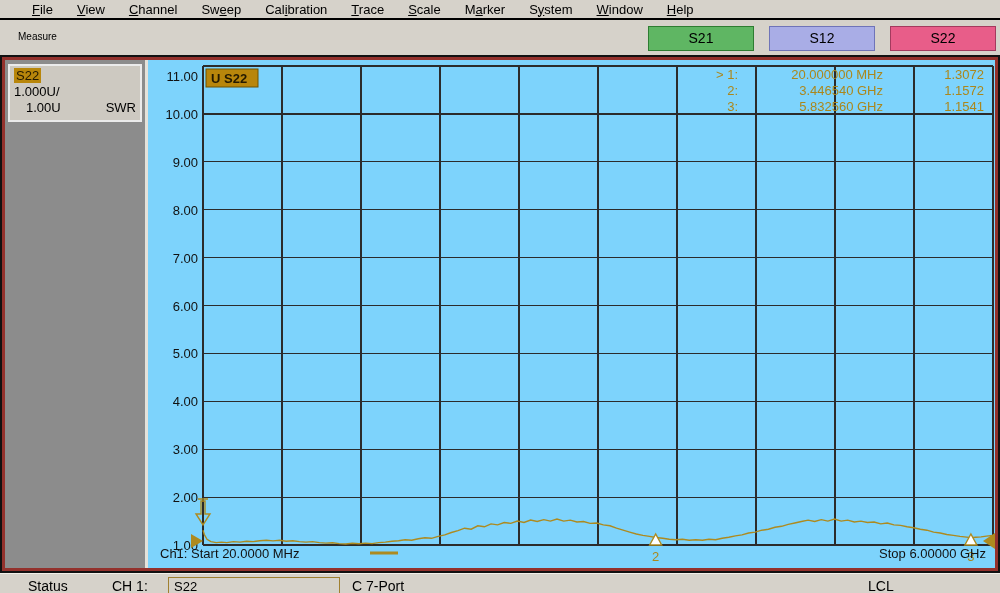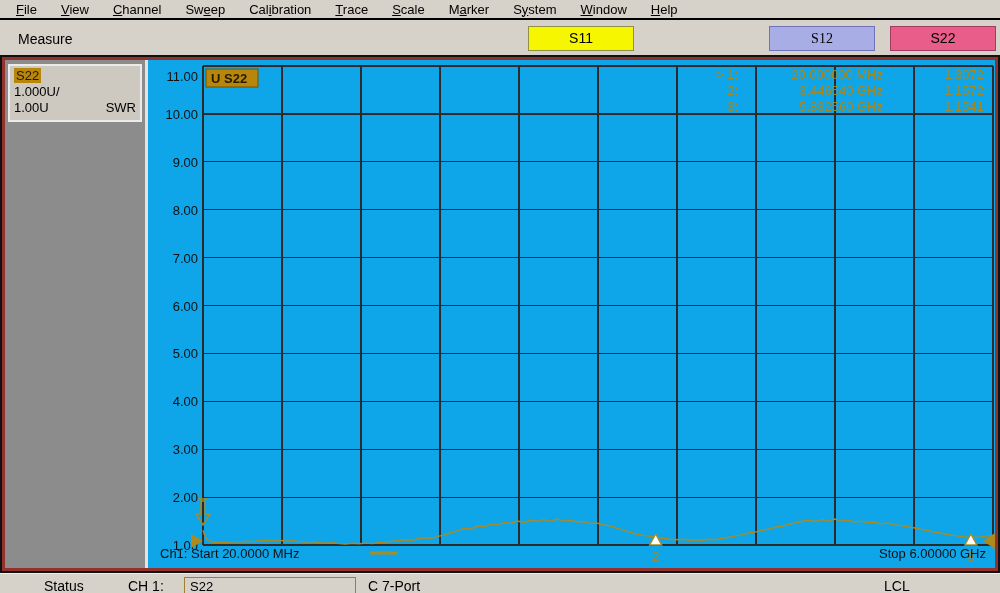--- a/index.html
+++ b/index.html
@@ -4,27 +4,27 @@
 <style>
   html,body{margin:0;padding:0;}
   body{
     width:1000px;height:593px;overflow:hidden;position:relative;
     background:#d6d2ca;font-family:"Liberation Sans",sans-serif;color:#000;
   }
   
   .menubar{
     position:absolute;top:0;left:0;right:0;height:20px;background:#d6d2ca;
     border-bottom:2px solid #000;display:flex;align-items:center;
-    padding-left:4px;font-size:13px;box-sizing:border-box;
+    padding-left:20px;font-size:13px;box-sizing:border-box;
   }
   .menu-item{padding:1px 12px;white-space:nowrap;cursor:default;}
   .menu-item .u{text-decoration:underline;}
   
   .toolbar{position:absolute;top:22px;left:0;right:0;height:33px;background:#d6d2ca;}
-  .measure-label{position:absolute;left:18px;top:9px;font-size:14px;}
+  .measure-label{position:absolute;left:18px;top:9px;font-size:10px;}
   .sparam{
     position:absolute;top:4px;width:106px;height:25px;border:1px solid #555;
     font-size:14px;text-align:center;line-height:23px;box-sizing:border-box;cursor:default;
   }
   #btn-s11{left:528px}#btn-s21{left:648px}#btn-s12{left:769px}#btn-s22{left:890px}
   
   .main{
     position:absolute;top:55px;left:0;width:1000px;height:518px;
     background:#111;padding:2px;box-sizing:border-box;
   }
@@ -34,29 +34,29 @@
   }
   .left-panel{
     width:143px;background:#8c8c8c;border-right:3px solid #e5e2da;
     box-sizing:border-box;padding:4px 3px;flex:none;
   }
   .trace-box{
     background:#cdc9c1;border:2px solid #ebebeb;padding:2px 4px 4px 4px;
     font-size:13px;line-height:16px;color:#000;
   }
   .trace-box .hl{background:#b8860b;color:#241a00;padding:0 2px;}
-  .trace-box .row3{display:flex;justify-content:space-between;}
-  .chart{flex:1;position:relative;background:#0ea5e9;}
+  .trace-box .row3{display:flex;justify-content:space-between;margin-left:12px;}
+  .chart{flex:1;position:relative;background:#7dd3fc;}
   .chart svg{position:absolute;left:0;top:0;width:100%;height:100%;}
   
   .statusbar{
     position:absolute;top:573px;left:0;right:0;height:20px;background:#d6d2ca;
     border-top:1px solid #f2efe8;font-size:14px;overflow:hidden;
   }
-  .sb{position:absolute;top:4px;white-space:nowrap;margin-left:16px;}
+  .sb{position:absolute;top:4px;white-space:nowrap;}
   #sb-status{left:28px}#sb-ch{left:112px}
   #sb-tracebox{
     left:168px;top:3px;width:172px;height:19px;border:1px solid #a08030;
     padding:1px 5px;box-sizing:border-box;font-size:13px;background:#d6d2ca;
   }
   #sb-cal{left:352px}#sb-mode{left:868px}
 </style>
 </head>
 <body>
 
@@ -69,22 +69,22 @@
     <span class="menu-item"><span class="u">T</span><span>r</span><span>a</span><span>c</span><span>e</span></span>
     <span class="menu-item"><span class="u">S</span><span>c</span><span>a</span><span>l</span><span>e</span></span>
     <span class="menu-item"><span>M</span><span class="u">a</span><span>r</span><span>k</span><span>e</span><span>r</span></span>
     <span class="menu-item"><span>S</span><span class="u">y</span><span>s</span><span>t</span><span>e</span><span>m</span></span>
     <span class="menu-item"><span class="u">W</span><span>i</span><span>n</span><span>d</span><span>o</span><span>w</span></span>
     <span class="menu-item"><span class="u">H</span><span>e</span><span>l</span><span>p</span></span>
   </div>
 
 <div class="toolbar">
   <span class="measure-label">Measure</span>
-  <div class="sparam" id="btn-s11" style="background: rgb(246, 246, 0); border-color: rgb(143, 143, 69);">S11</div>
-  <div class="sparam" id="btn-s12" style="background: rgb(169, 173, 230); border-color: rgb(111, 116, 184); font-family: Liberation Serif, serif;">S12</div>
+  <div class="sparam" id="btn-s21" style="background: rgb(95, 182, 99); border-color: rgb(46, 125, 50);">S21</div>
+  <div class="sparam" id="btn-s12" style="background: rgb(169, 173, 230); border-color: rgb(111, 116, 184);">S12</div>
   <div class="sparam" id="btn-s22" style="background: rgb(232, 93, 137); border-color: rgb(164, 58, 94);">S22</div>
 </div>
 
 <div class="main">
   <div class="frame">
     <div class="left-panel">
       <div class="trace-box">
         <div><span class="hl" style="background: rgb(184, 134, 11);">S22</span></div>
         <div>1.000U/</div>
         <div class="row3">

